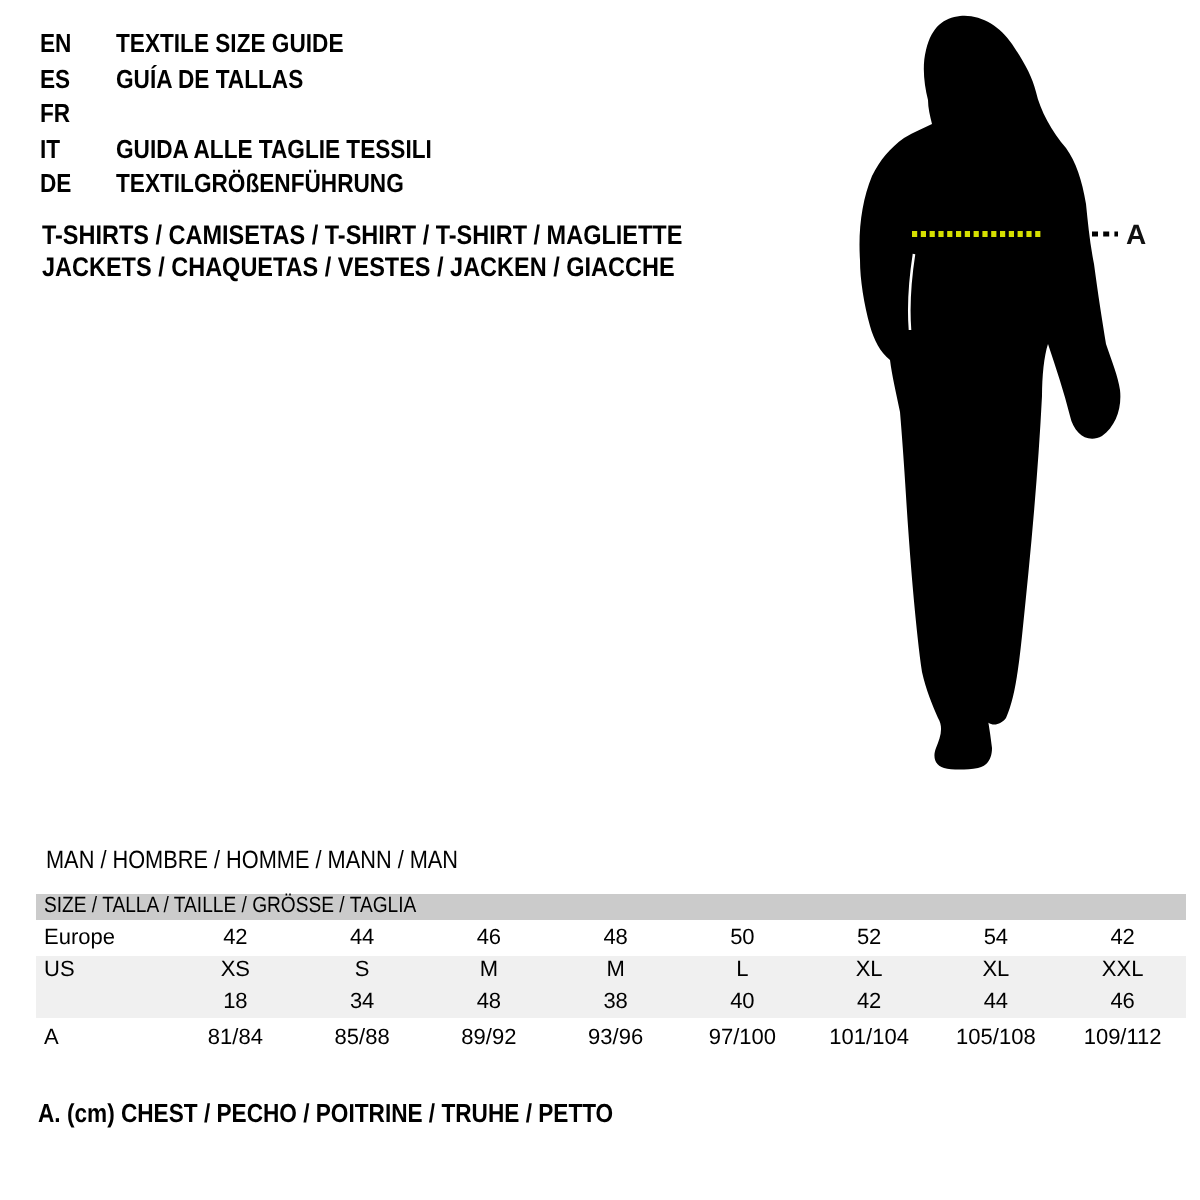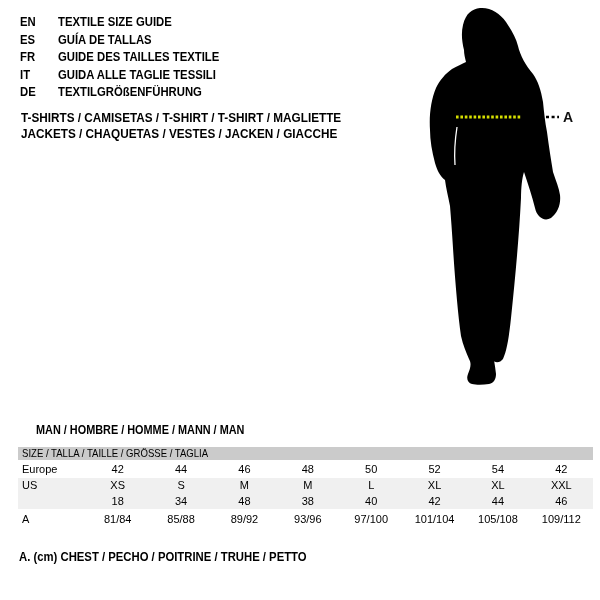--- a/index.html
+++ b/index.html
@@ -14,21 +14,21 @@
   .lang-code{width:38px;}
 
   
   .cats{left:21px;top:110px;}
   .cat-line{height:15.5px;line-height:15.5px;font-size:13.5px;font-weight:bold;}
 
   
   .figure{left:390px;top:0;width:210px;height:400px;}
 
   
-  .section-title{left:36px;top:423px;font-size:12.5px;font-weight:bold;height:15px;line-height:15px;}
+  .section-title{left:23px;top:423px;font-size:12.5px;font-weight:normal;height:15px;line-height:15px;}
 
   
   .size-table{left:18px;top:447px;width:575px;font-size:11px;}
   .thead{height:13px;line-height:13px;background:#cbcbcb;padding-left:4px;}
   .trow{display:flex;}
   .tlabel{width:68px;padding-left:4px;box-sizing:border-box;}
   .tcell{flex:1;text-align:center;}
   .r-europe{height:18px;line-height:18px;}
   .tband{background:#f0f0f0;}
   .r-us,.r-usnum{height:15.5px;line-height:15.5px;}
@@ -46,21 +46,20 @@
     <div class="lang-row">
       <span class="lang-code"><span class="cond">EN</span></span>
       <span><span class="cond">TEXTILE SIZE GUIDE</span></span>
     </div>
     <div class="lang-row">
       <span class="lang-code"><span class="cond">ES</span></span>
       <span><span class="cond">GUÍA DE TALLAS</span></span>
     </div>
     <div class="lang-row">
       <span class="lang-code"><span class="cond">FR</span></span>
-      <span><span class="cond">GUIDE DES TAILLES TEXTILE</span></span>
     </div>
     <div class="lang-row">
       <span class="lang-code"><span class="cond">IT</span></span>
       <span><span class="cond">GUIDA ALLE TAGLIE TESSILI</span></span>
     </div>
     <div class="lang-row">
       <span class="lang-code"><span class="cond">DE</span></span>
       <span><span class="cond">TEXTILGRÖßENFÜHRUNG</span></span>
     </div>
   </div>

